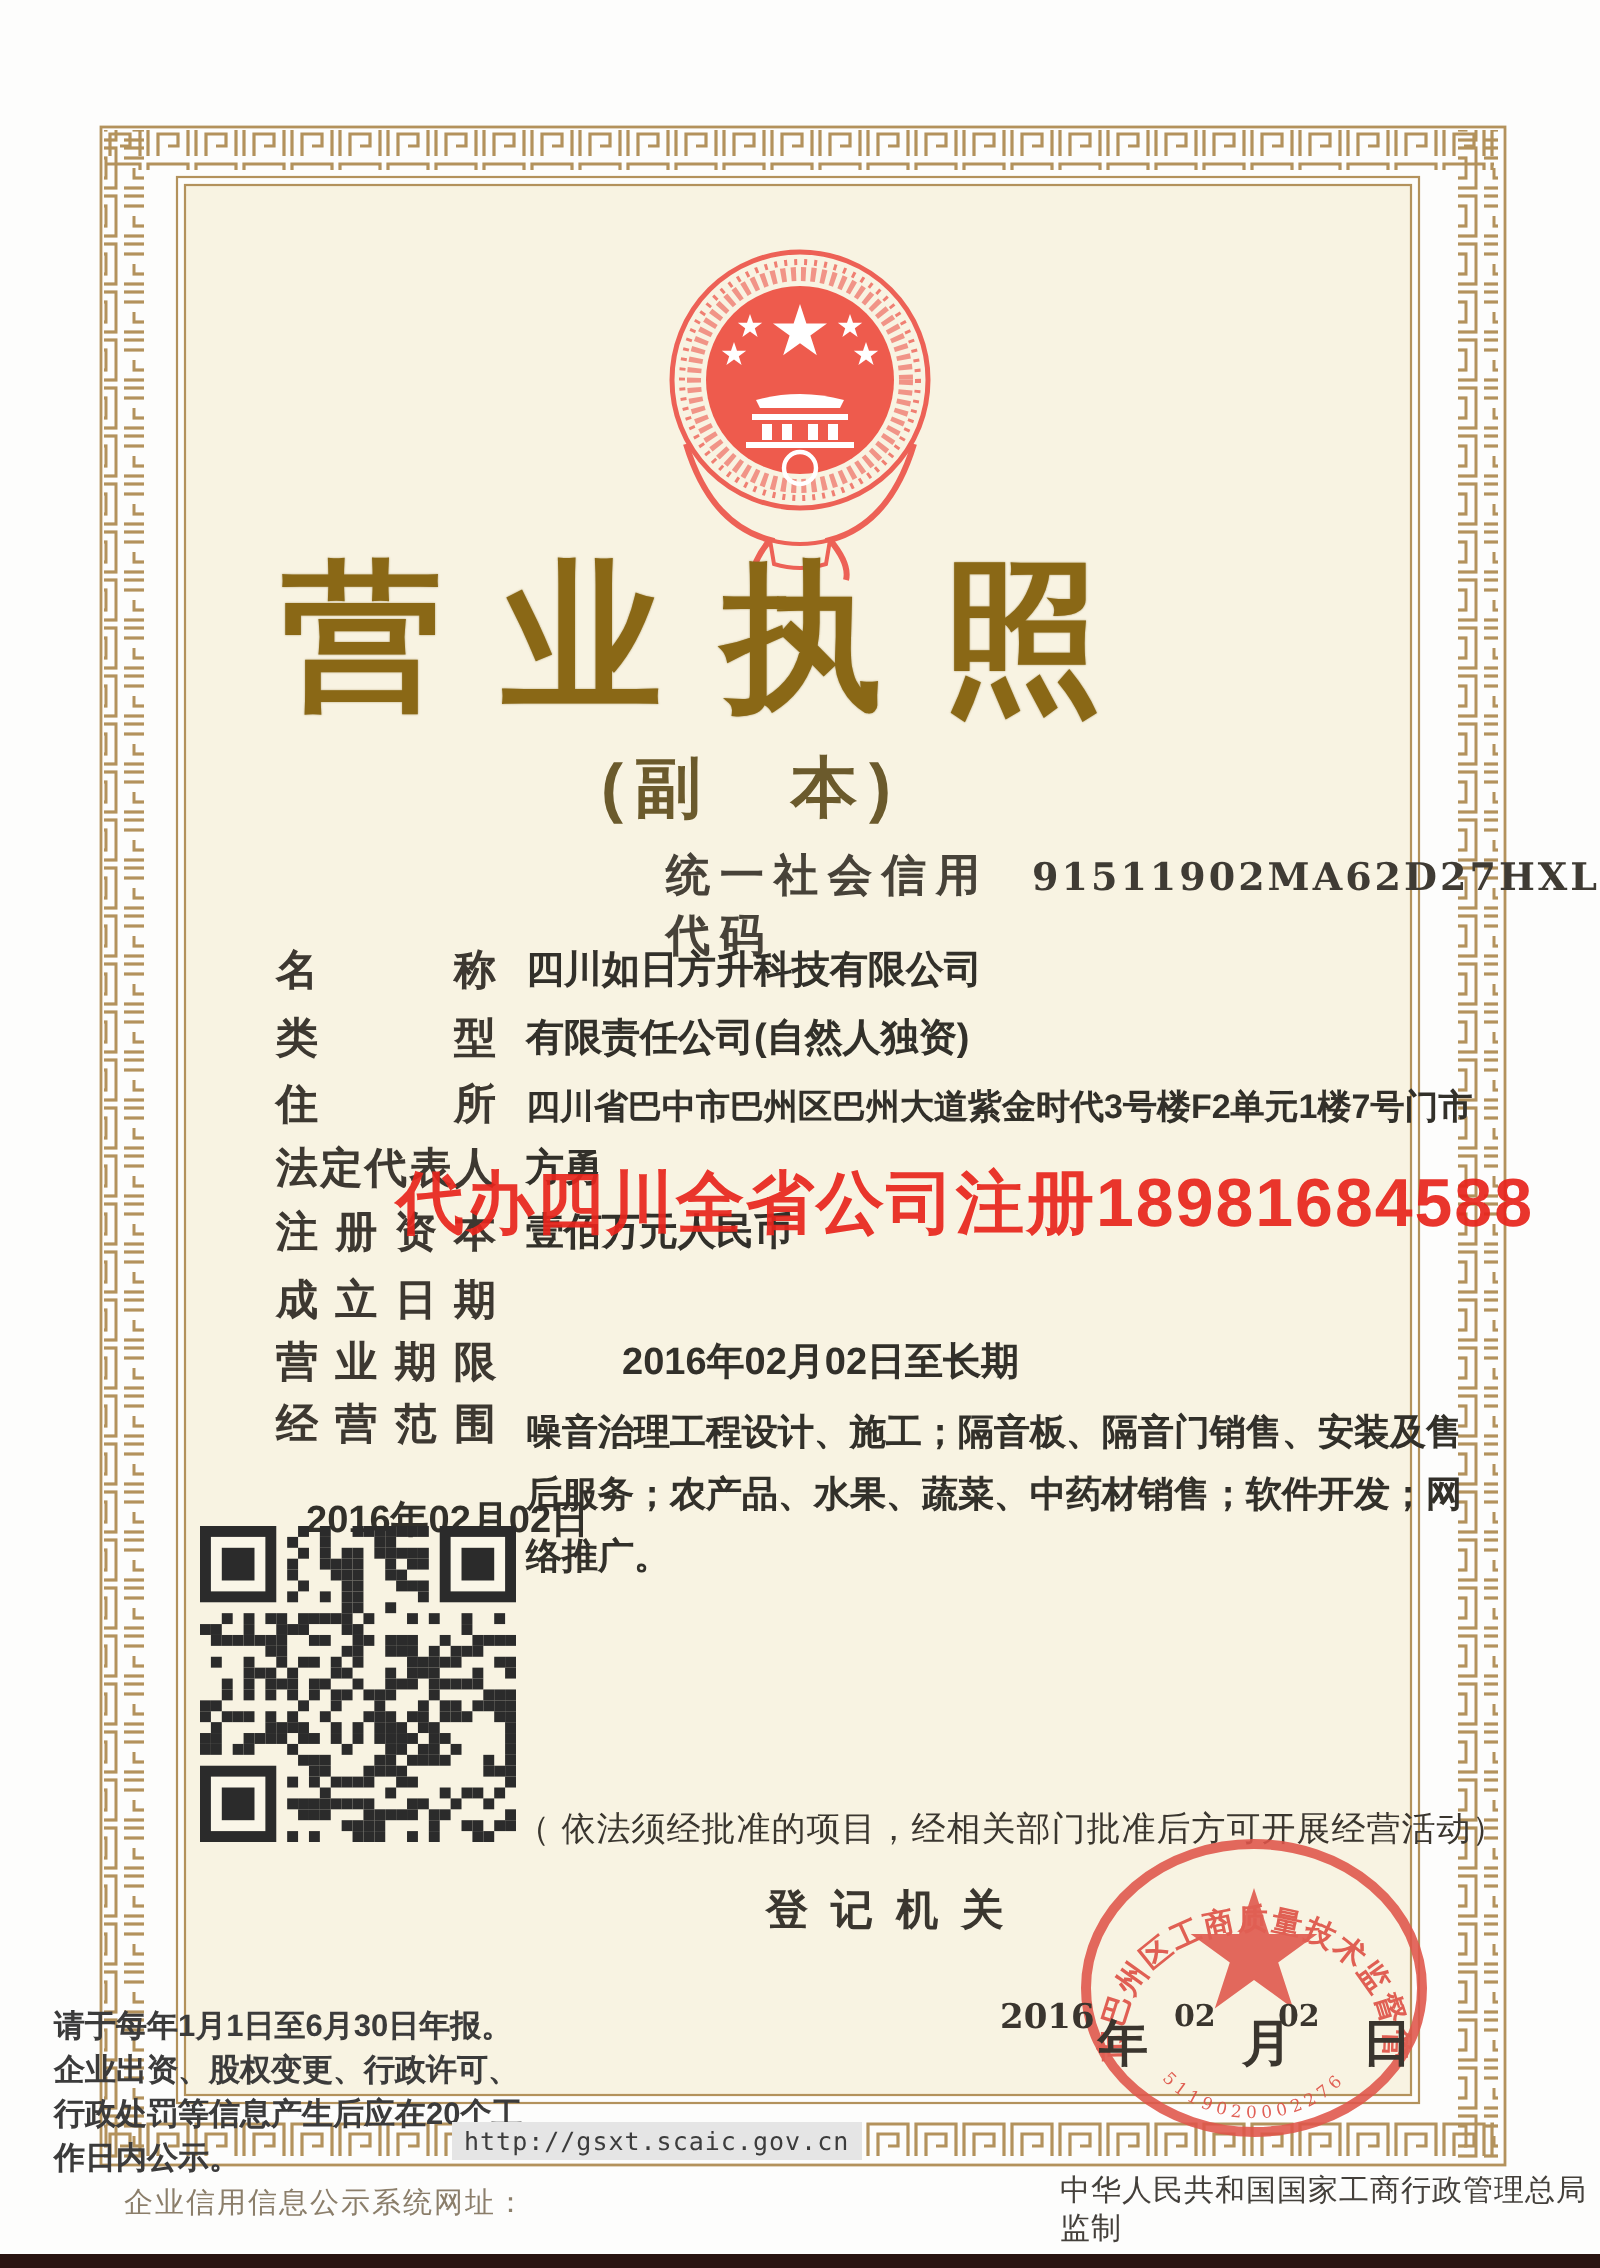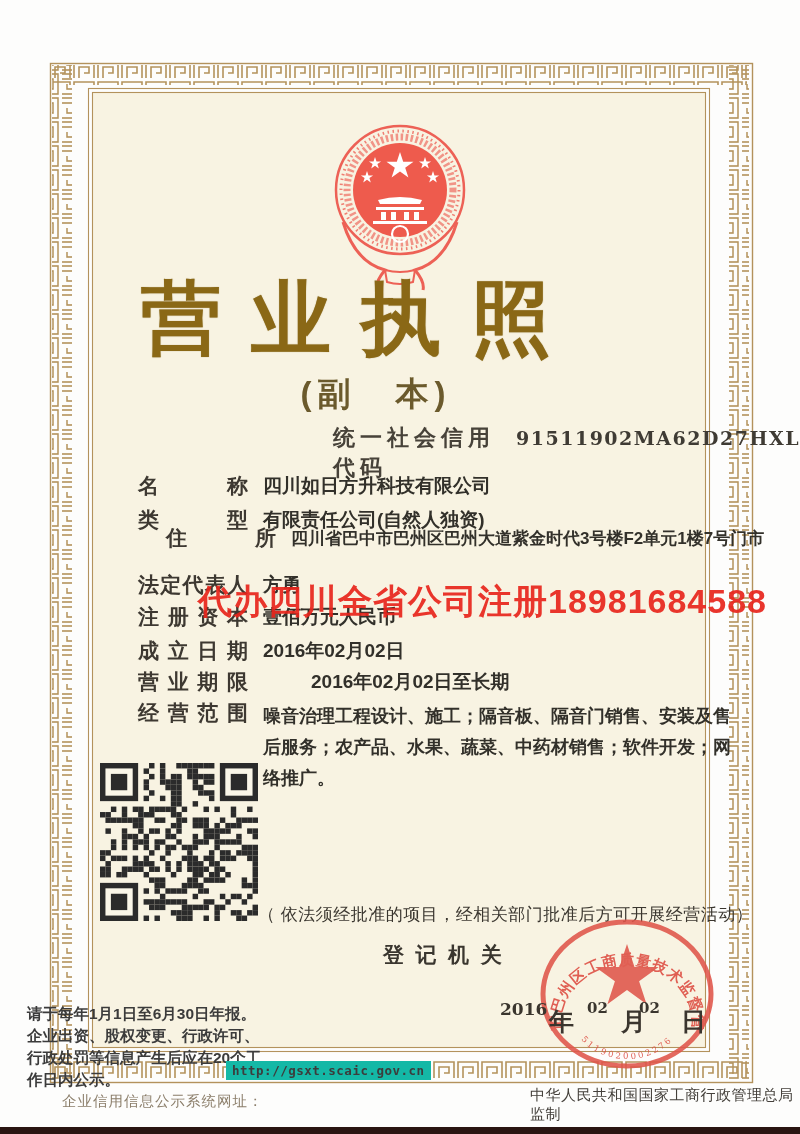--- a/index.html
+++ b/index.html
@@ -25,22 +25,22 @@
   .credit-label{font-size:22px;font-weight:700;color:#474239;letter-spacing:5px;}
   .credit-code{font-family:"DejaVu Serif", serif;font-size:19px;color:#3f3b34;letter-spacing:1.5px;font-weight:600;}
   .field-row{position:absolute;left:138px;display:flex;align-items:flex-start;z-index:2;}
   .field-label{
     width:110px;flex:0 0 110px;font-size:21px;font-weight:700;color:#3d3831;
     text-align:justify;text-align-last:justify;line-height:1.15;
   }
   .field-value{
     margin-left:15px;font-size:19px;font-weight:700;color:#32302a;line-height:1.25;
   }
-  .row-1{top:474px;} .row-2{top:508px;} .row-3{top:526px;margin-left:28px;}
-  .row-4{top:573px;} .row-5{top:605px;} .row-6{top:639px;}
+  .row-1{top:474px;} .row-2{top:508px;} .row-3{top:541px;}
+  .row-4{top:573px;} .row-5{top:605px;} .row-6{top:639px;flex-direction:column;}
   .row-7{top:670px;gap:48px;} .row-8{top:701px;}
   .row-3 .field-value{font-size:17px;padding-top:2px;}
   .row-8 .field-value{width:478px;line-height:31px;font-size:18px;}
   .watermark{
     position:absolute;left:198px;top:579px;z-index:6;
     font-size:34px;font-weight:700;color:#e8251c;opacity:.92;
     letter-spacing:1px;white-space:nowrap;
   }
   .qr-svg{position:absolute;left:100px;top:763px;z-index:2;}
   .approval-note{
@@ -59,22 +59,22 @@
   .d-month-num{left:587px;top:999px;font-size:15px;}
   .d-month{left:621px;top:1005px;font-size:25px;font-weight:700;}
   .d-day-num{left:639px;top:999px;font-size:15px;}
   .d-day{left:681px;top:1005px;font-size:25px;font-weight:700;}
   .annual-notice{
     position:absolute;left:27px;top:1003px;width:250px;z-index:5;
     font-size:15.5px;font-weight:700;color:#3b3b3b;line-height:22px;white-space:pre-line;
   }
   .public-url{
     position:absolute;left:226px;top:1061px;z-index:5;
-    font-family:"DejaVu Sans Mono", monospace;font-size:12.5px;font-weight:700;
-    color:#3c3c3c;background:#14b8a6;padding:2px 6px;letter-spacing:.5px;
+    font-family:"DejaVu Sans Mono", monospace;font-size:12.5px;font-weight:400;
+    color:#3c3c3c;background:#e5e5e5;padding:2px 6px;letter-spacing:.5px;
   }
   .public-site-label{
     position:absolute;left:62px;top:1092px;z-index:2;
     font-size:14.5px;color:#8b7e6a;letter-spacing:1px;
   }
   .issuer{
     position:absolute;left:498px;top:1086px;z-index:2;
     font-size:15px;font-weight:400;color:#44403b;letter-spacing:.5px;margin-left:32px;
   }
   .bottom-strip{

